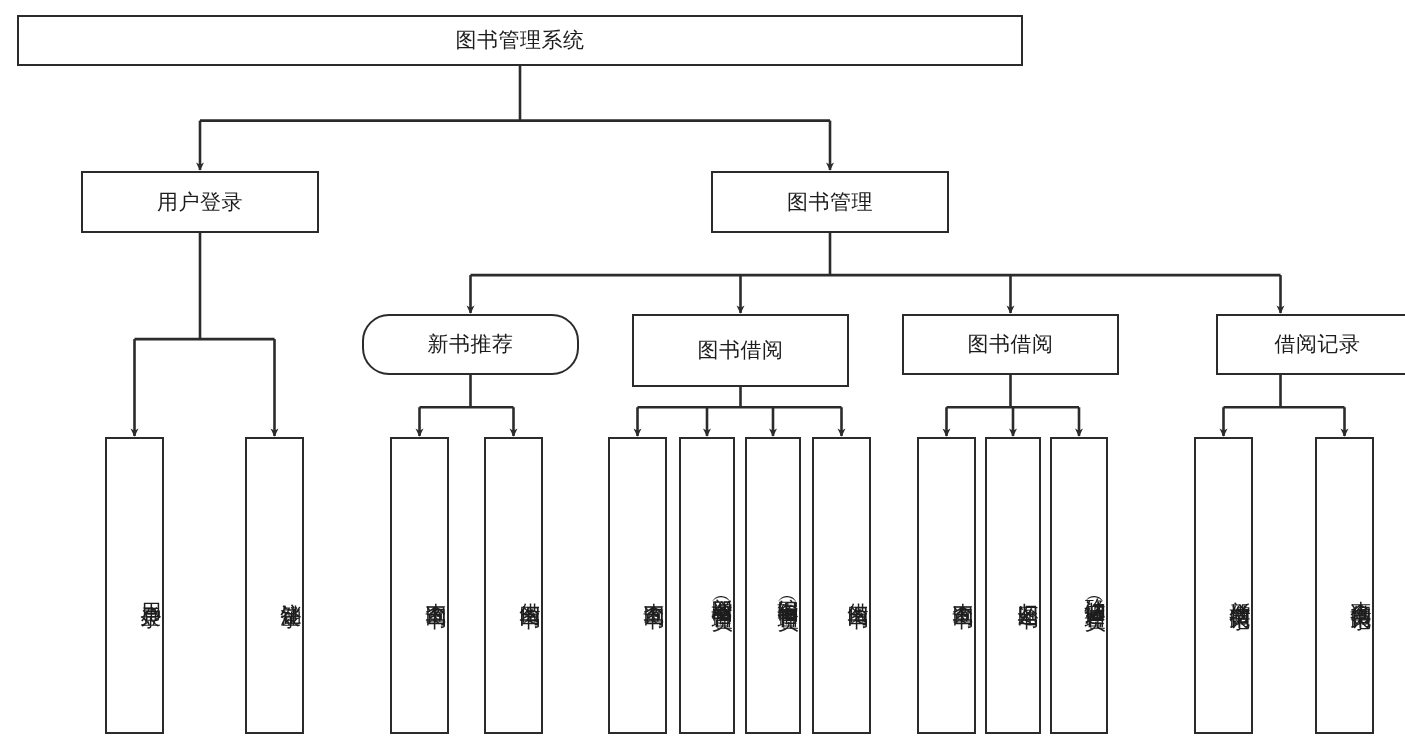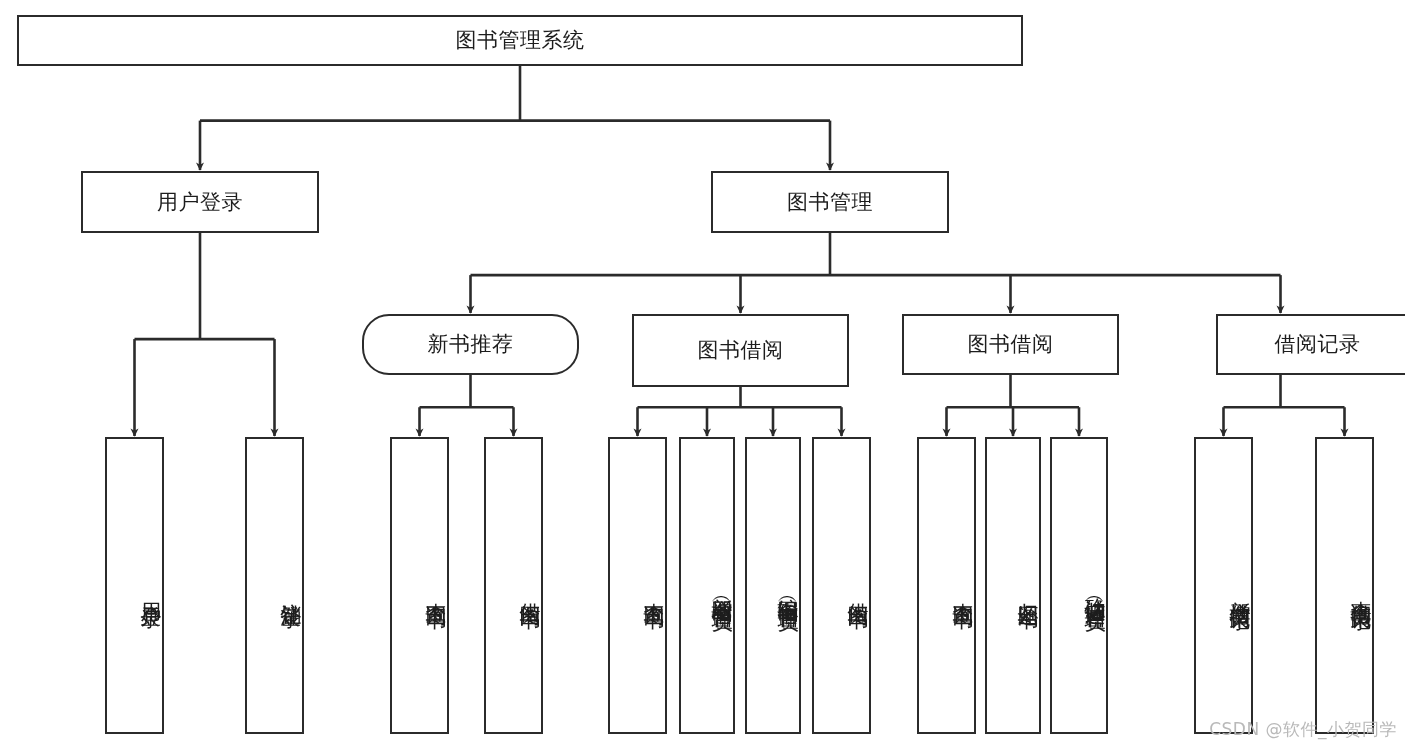--- a/index.html
+++ b/index.html
@@ -174,14 +174,13 @@
         <span class="node-label">确认归还（管理员）</span>
       </div>
       <div class="node vert" style="left: 1194px; top: 437px; width: 59px; height: 297px;">
         <span class="node-label">新增借阅记录</span>
       </div>
       <div class="node vert" style="left: 1315px; top: 437px; width: 59px; height: 297px;">
         <span class="node-label">查询借阅记录</span>
       </div>
     </div>
 
-  <div id="watermark">CSDN @软件_小贺同学</div>
 </div>
 
 </body></html>

